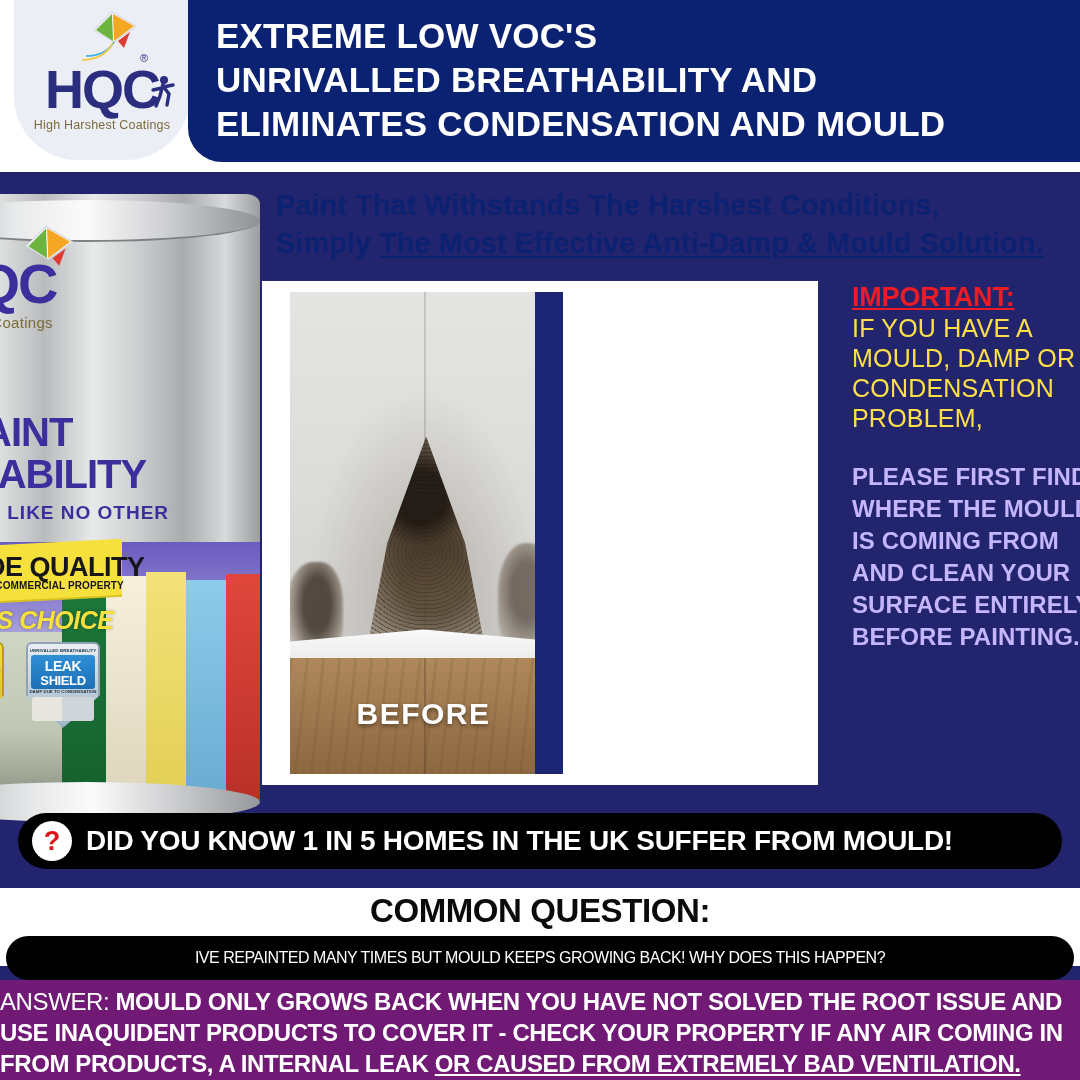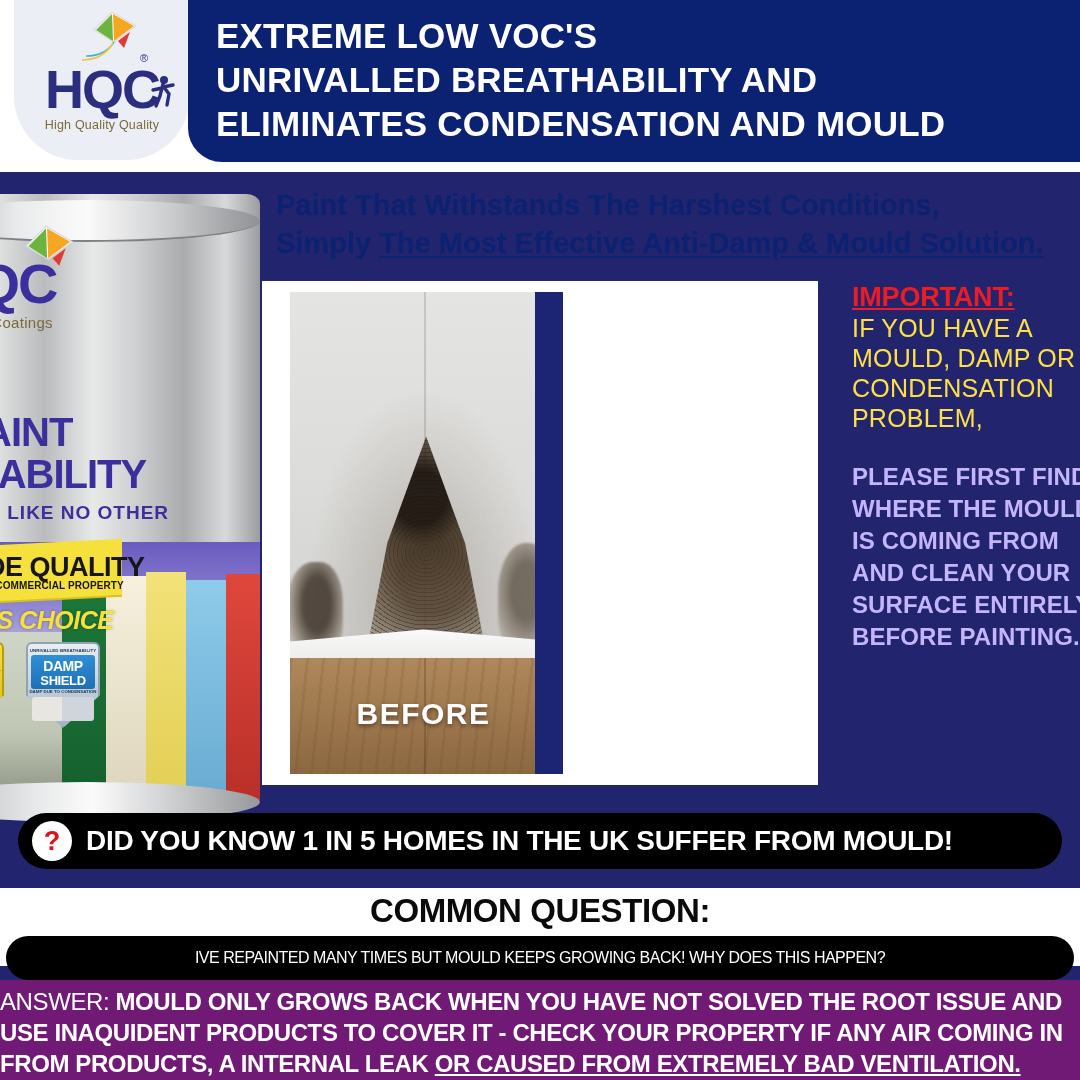--- a/index.html
+++ b/index.html
@@ -273,21 +273,21 @@
         <polyline points="50,24 44,40 38,33" fill="#e03a34"></polyline>
         <path d="M34,34 C28,44 18,48 6,48" stroke="#3bb0e0" stroke-width="1.6" fill="none"></path>
         <path d="M33,35 C26,47 16,52 2,52" stroke="#f5c542" stroke-width="1.6" fill="none"></path>
       </svg>
       <div class="logo-hqc">HQC</div>
       <div class="logo-reg">®</div>
       <svg class="runner" width="30" height="36" viewBox="0 0 30 36">
         <circle cx="16" cy="6" r="4" fill="#2b2d7f"></circle>
         <path d="M15,10 L12,22 L8,32 M15,12 L21,20 L19,31 M15,13 L25,11 M14,14 L5,16" stroke="#2b2d7f" stroke-width="3.4" fill="none" stroke-linecap="round"></path>
       </svg>
-      <div class="logo-sub">High Quality Quality</div>
+      <div class="logo-sub">High Harshest Coatings</div>
     </div>
   </div>
 
   <div class="header-banner">
     <div class="header-line">EXTREME LOW VOC'S</div>
     <div class="header-line">UNRIVALLED BREATHABILITY AND</div>
     <div class="header-line">ELIMINATES CONDENSATION AND MOULD</div>
   </div>
 
   <div class="subtitle-wrap">
@@ -340,21 +340,21 @@
         <div class="shield-n1">WEATHER</div>
         <div class="shield-n2">SHIELD</div>
         <div class="shield-bot">&amp; INTERIOR CLIMATE CONDITIONS</div>
 
       </div>
 
       <div class="shield shield-b">
         <div class="shield-shape"></div>
         <div class="panelblue"></div>
         <div class="shield-top">UNRIVALLED BREATHABILITY</div>
-        <div class="shield-n1">DAMP</div>
+        <div class="shield-n1">LEAK</div>
         <div class="shield-n2">SHIELD</div>
         <div class="shield-bot">DAMP DUE TO CONDENSATION</div>
         <div class="shield-img"></div>
       </div>
 
       <div class="can-bottom-rim"></div>
     </div>
   </div>
 
   <div class="ba-frame">

